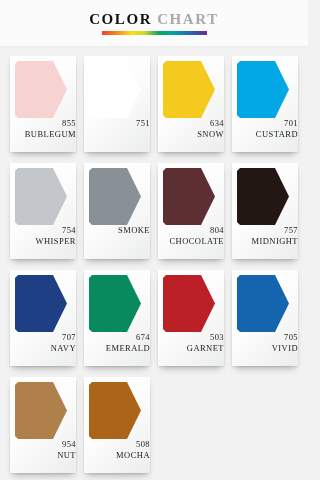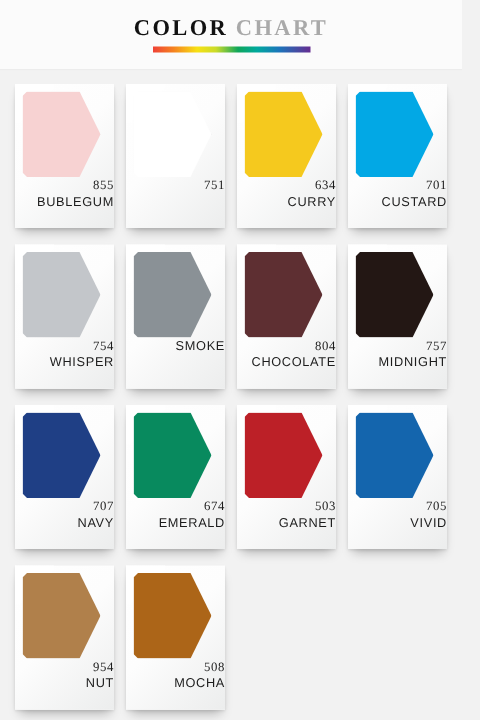--- a/index.html
+++ b/index.html
@@ -97,21 +97,21 @@
     color:#1c1c1c;
     line-height:1.35;
   }
   .code{
     font-family:"Liberation Serif",serif;
     font-size:8.5px;
     letter-spacing:0.4px;
     display:block;
   }
   .name{
-    font-family:Liberation Sans, sans-serif;
+    font-family:Liberation Serif, serif;
     font-size:8.5px;
     letter-spacing:0.45px;
     display:block;
     white-space:nowrap;
   }
 </style>
 </head>
 <body>
 
 <div class="sheet">
@@ -139,21 +139,21 @@
           <div class="labels">
             <span class="code">751</span>
           </div>
         </div>
       </div>
       <div class="cell">
         <div class="card">
           <div class="swatch" style="background: rgb(245, 201, 30);"></div>
           <div class="labels">
             <span class="code">634</span>
-            <span class="name">CURRY</span>
+            <span class="name">SNOW</span>
           </div>
         </div>
       </div>
       <div class="cell">
         <div class="card">
           <div class="swatch" style="background: rgb(2, 168, 229);"></div>
           <div class="labels">
             <span class="code">701</span>
             <span class="name">CUSTARD</span>
           </div>

